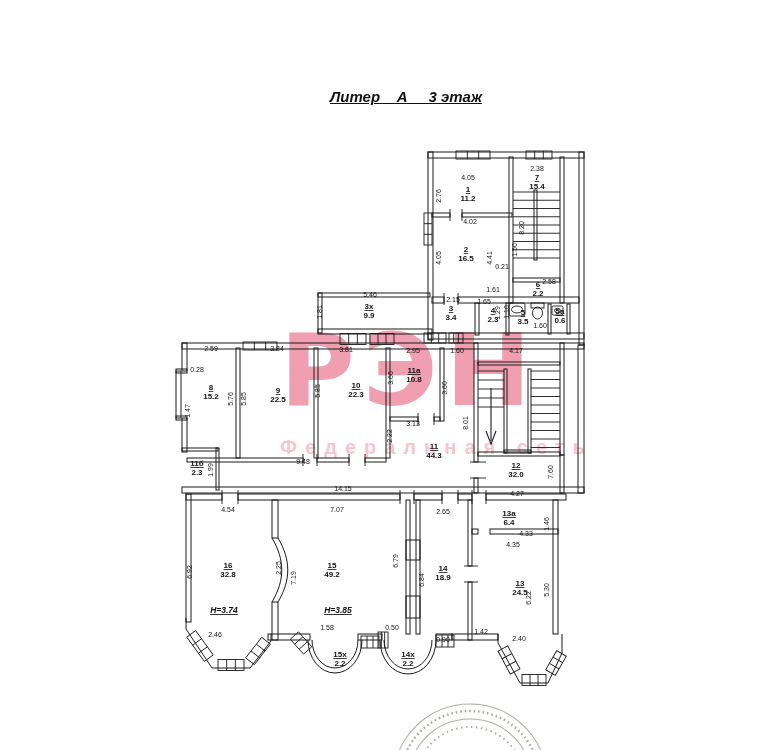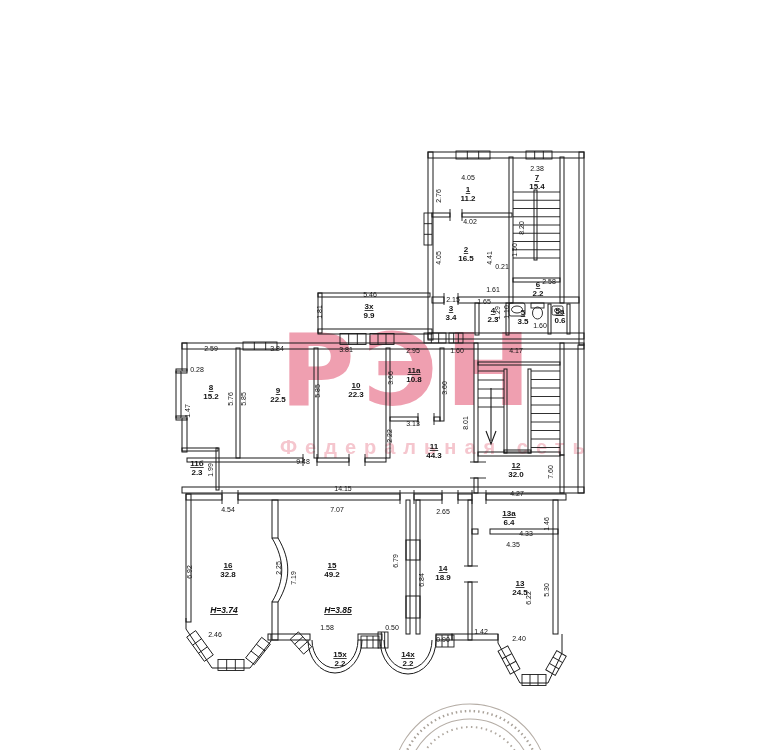--- a/index.html
+++ b/index.html
@@ -15,20 +15,21 @@
   text.dim{font-size:7px;fill:#111;}
   text.room-n{font-size:8px;font-weight:bold;fill:#111;text-decoration:underline;}
   text.room-a{font-size:8px;font-weight:bold;fill:#111;}
   text.hgt{font-size:8.5px;font-weight:bold;font-style:italic;fill:#111;text-decoration:underline;}
 </style>
 </head>
 <body>
 
 <div id="page">
 
+  <div id="title">Литер    А     3 этаж</div>
 
   <div id="wm">
     <div id="wm-logo" style="color: rgb(239, 159, 176);">РЭН</div>
     <div id="wm-sub" style="color: rgb(245, 198, 206);">Федеральная сеть</div>
   </div>
 
   <svg id="plan" width="768" height="750" viewBox="0 0 768 750">
     <g id="walls" stroke="#1a1a1a" stroke-width="1" fill="none">
         <rect x="428" y="152" width="156" height="6"></rect>
         <rect x="428" y="152" width="5" height="188"></rect>

